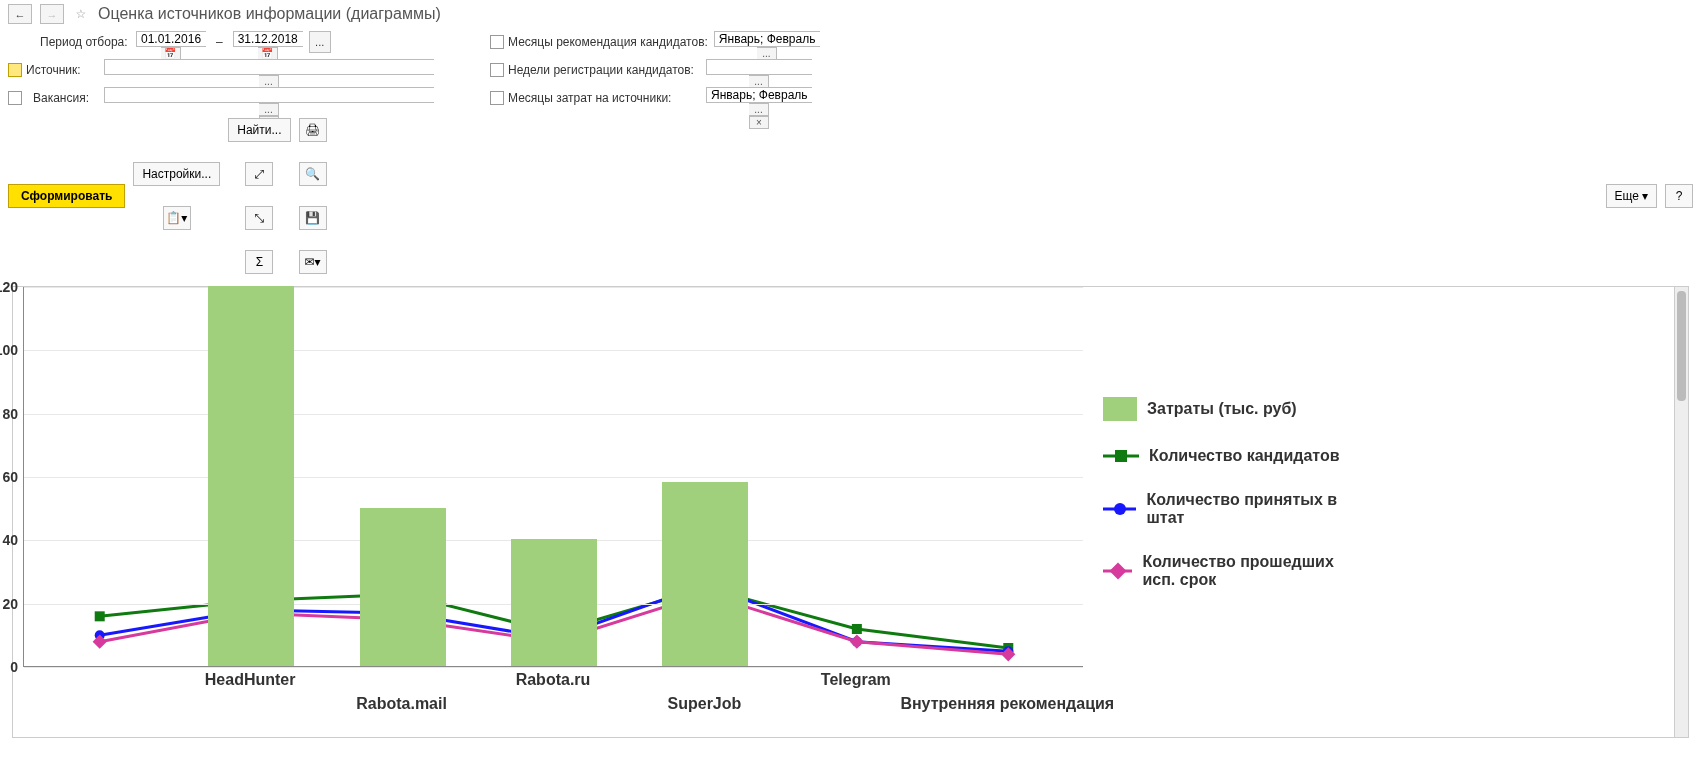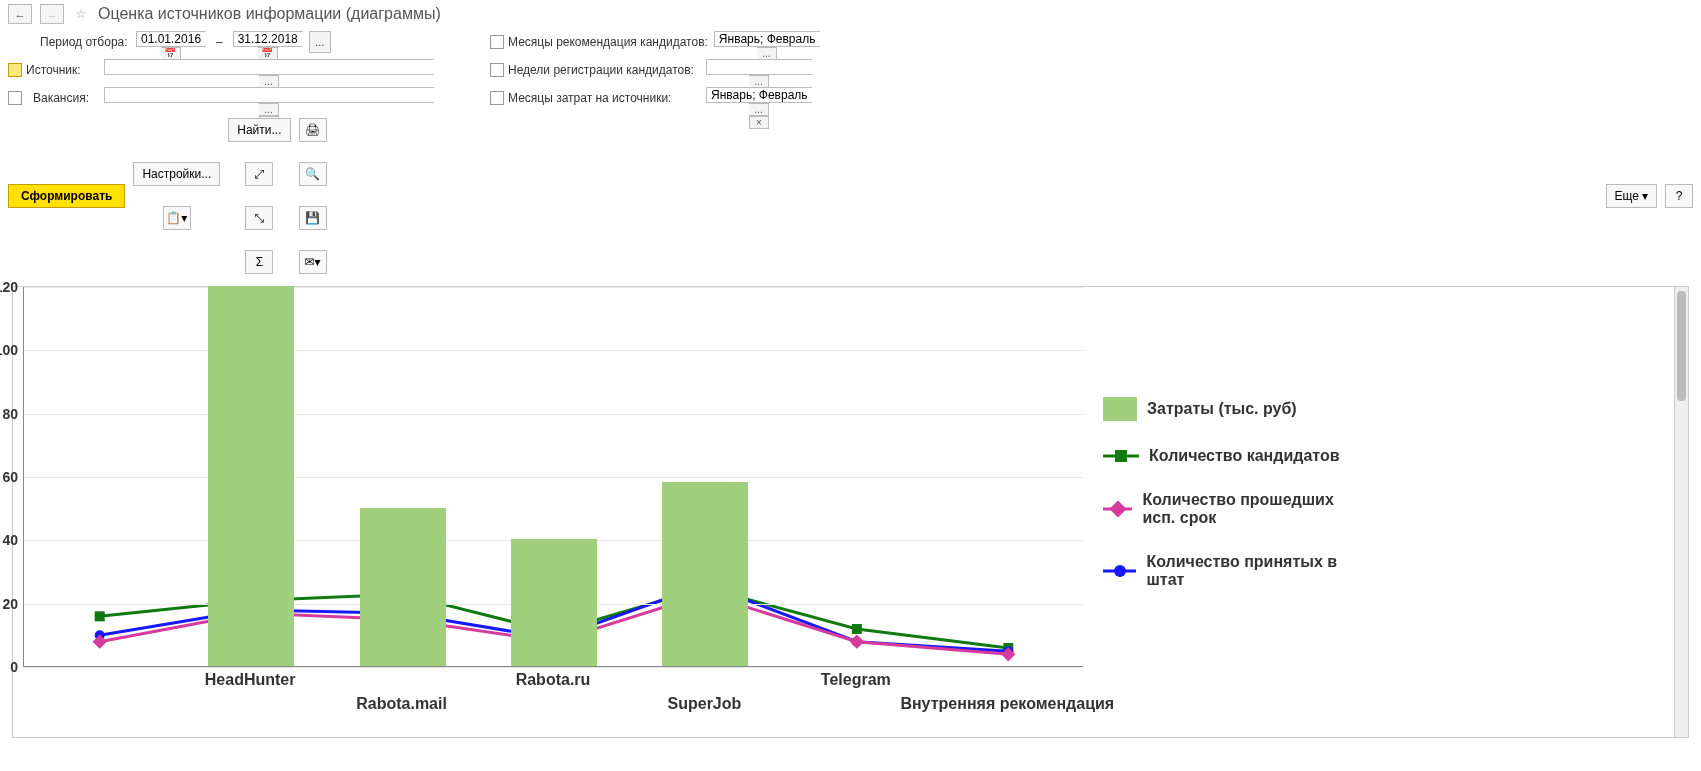--- a/index.html
+++ b/index.html
@@ -415,27 +415,27 @@
         </div>
         <div class="legend-item">
           <div class="legend-swatch-line">
             <div class="ln" style="background: rgb(15, 122, 15);"></div>
             <div class="mk" style="width: 12px; height: 12px; background: rgb(15, 122, 15);"></div>
           </div>
           <span>Количество кандидатов</span>
         </div>
         <div class="legend-item">
           <div class="legend-swatch-line">
+            <div class="ln" style="background: rgb(24, 24, 255);"></div>
+            <div class="mk" style="width: 12px; height: 12px; background: rgb(24, 24, 255); border-radius: 50%;"></div>
+          </div>
+          <span>Количество принятых в штат</span>
+        </div>
+        <div class="legend-item">
+          <div class="legend-swatch-line">
             <div class="ln" style="background: rgb(214, 58, 156);"></div>
             <div class="mk" style="width: 12px; height: 12px; background: rgb(214, 58, 156); transform: translate(-50%, -50%) rotate(45deg);"></div>
           </div>
           <span>Количество прошедших исп. срок</span>
         </div>
-        <div class="legend-item">
-          <div class="legend-swatch-line">
-            <div class="ln" style="background: rgb(24, 24, 255);"></div>
-            <div class="mk" style="width: 12px; height: 12px; background: rgb(24, 24, 255); border-radius: 50%;"></div>
-          </div>
-          <span>Количество принятых в штат</span>
-        </div>
       </div>
   </div>
 </div>
 
 </body></html>

